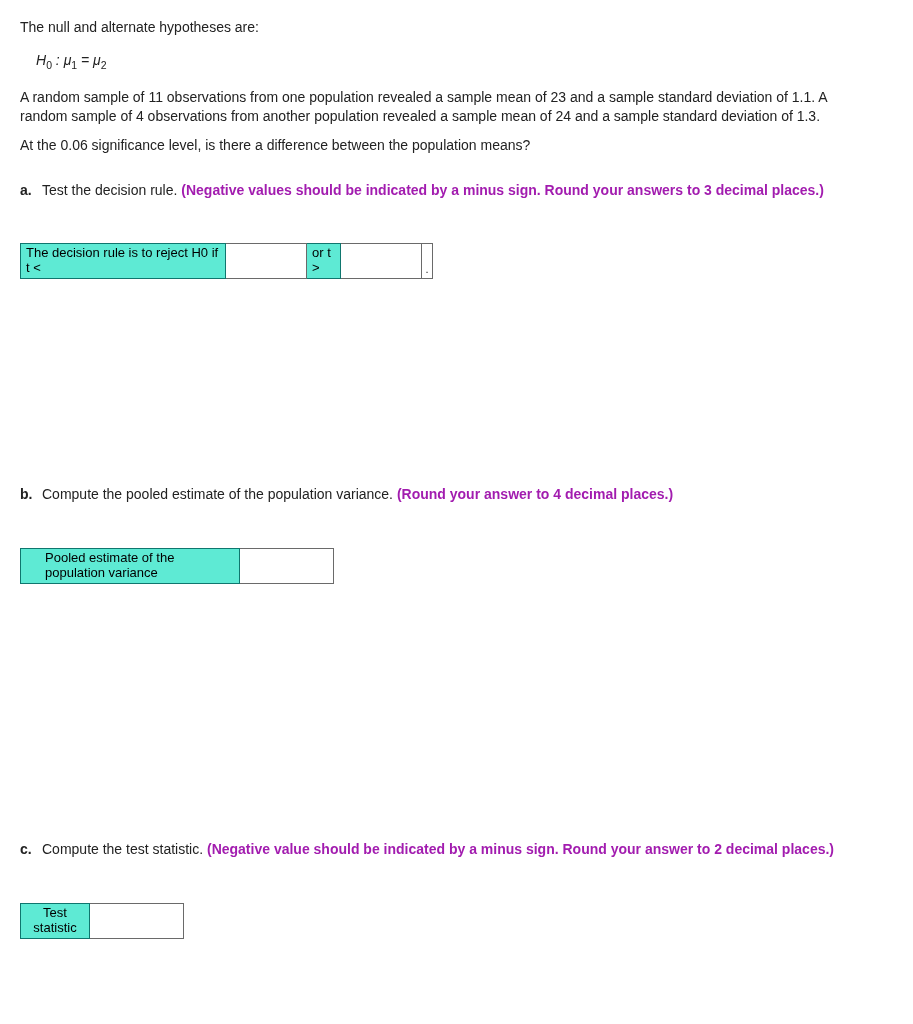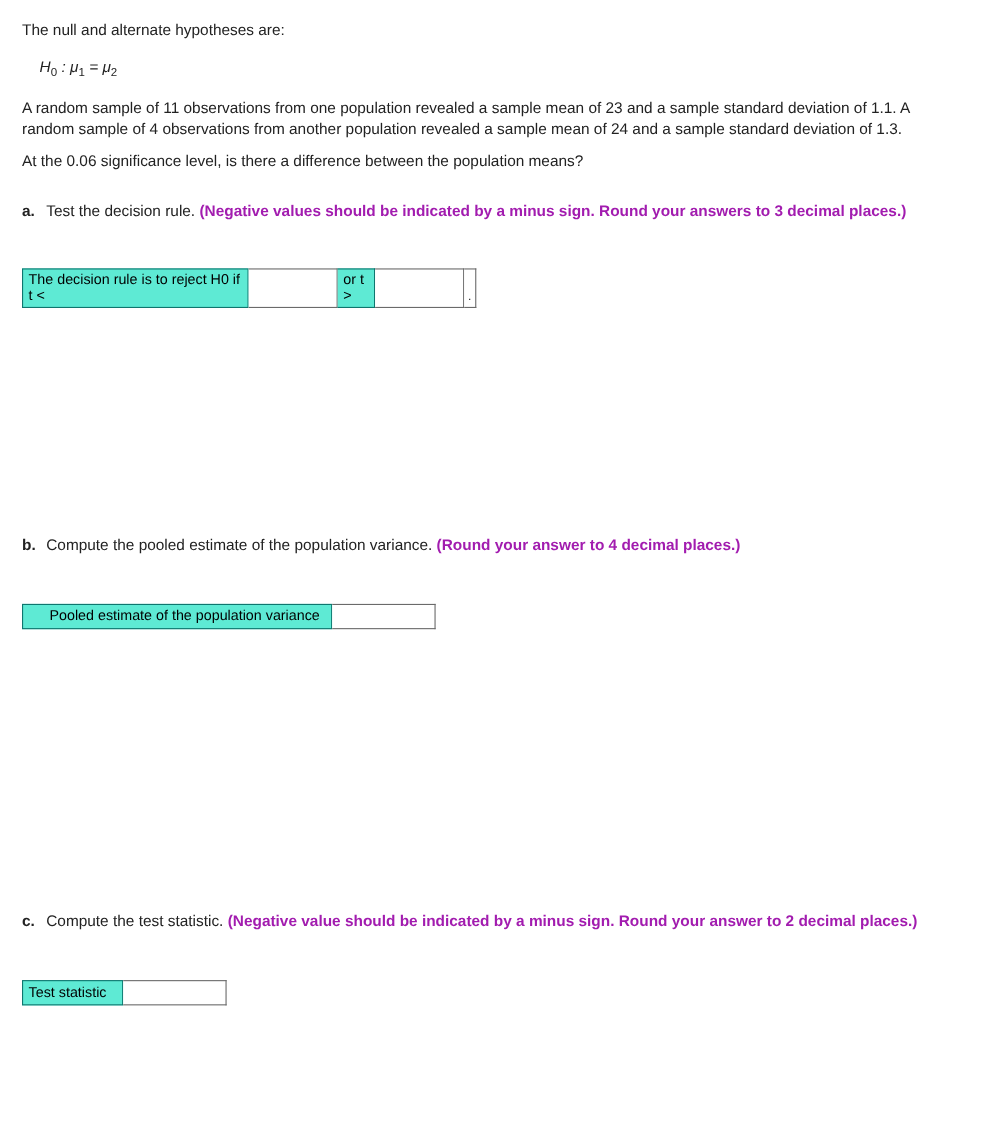--- a/index.html
+++ b/index.html
@@ -99,35 +99,35 @@
 <div class="spacer-large"></div>
 
 <div class="question-block">
   <div class="q-prompt">
     <div class="q-letter">b.</div>
     <div class="q-text">
       <span>Compute the pooled estimate of the population variance. </span><span class="red-instr">(Round your answer to 4 decimal places.)</span>
     </div>
   </div>
   <div class="answer-row">
-    <div class="cell-label" style="width:282px; line-height:1.15;padding-left:24px;">Pooled estimate of the population variance</div>
+    <div class="cell-label" style="width:220px; line-height:1.15;padding-left:24px;">Pooled estimate of the population variance</div>
     <div class="cell-input-wrap" style="width:85px;">
       <input class="cell-input" type="text" style="">
     </div>
   </div>
 </div>
 
 <div class="spacer-xl"></div>
 
 <div class="question-block">
   <div class="q-prompt">
     <div class="q-letter">c.</div>
     <div class="q-text">
       <span>Compute the test statistic. </span><span class="red-instr">(Negative value should be indicated by a minus sign. Round your answer to 2 decimal places.)</span>
     </div>
   </div>
   <div class="answer-row">
-    <div class="cell-label" style="width:92px; line-height:1.15;text-align:center;">Test statistic</div>
+    <div class="cell-label" style="width:70px; line-height:1.15;text-align:center;">Test statistic</div>
     <div class="cell-input-wrap" style="width:85px;">
       <input class="cell-input" type="text" style="">
     </div>
   </div>
 </div>
 
 </body></html>

